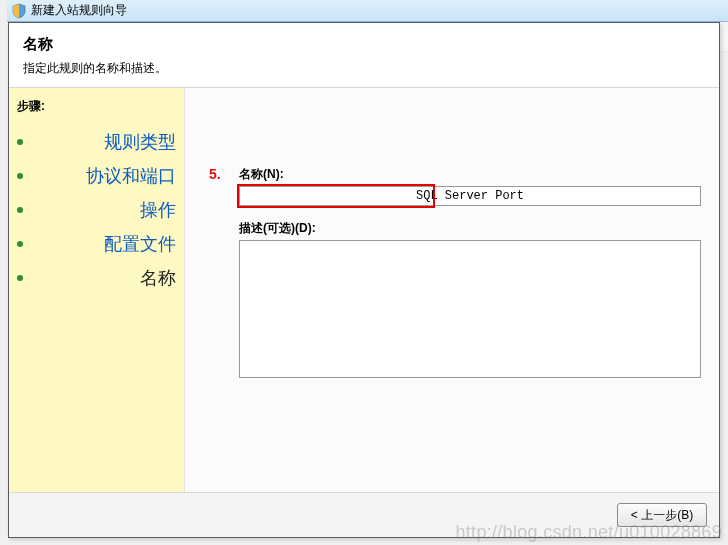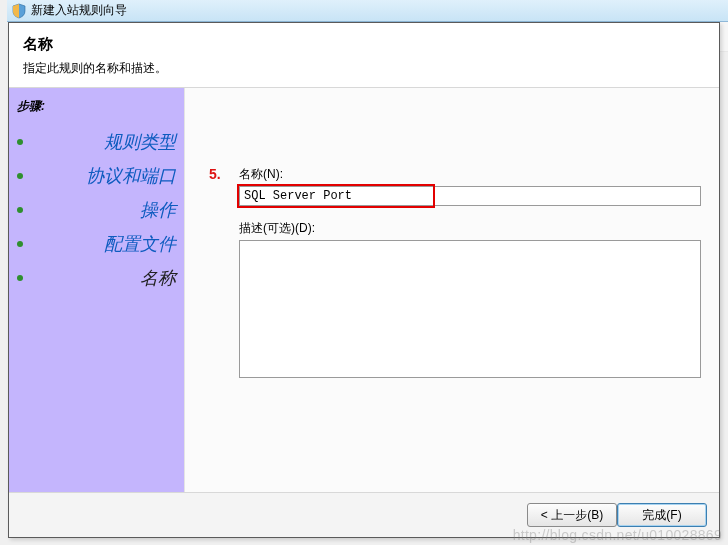--- a/index.html
+++ b/index.html
@@ -61,24 +61,23 @@
     font-size: 12px;
     color: #000;
   }
   .body {
     flex: 1;
     display: flex;
     min-height: 0;
   }
   .sidebar {
     width: 196px;
-    background: #c4b5fd;
+    background: #fef9c3;
     border-right: 1px solid #e4e4e4;
     padding: 10px 6px;
-    font-style: italic;
   }
   .sidebar .steps-label {
     font-weight: bold;
     font-size: 12px;
     margin-bottom: 10px;
     padding-left: 2px;
   }
   .step-item {
     display: flex;
     align-items: center;
@@ -113,34 +112,36 @@
     font-size: 14px;
   }
   .form-group {
     margin-top: 60px;
     margin-left: 36px;
   }
   .form-label {
     font-size: 12px;
     margin-bottom: 3px;
     display: block;
+    font-weight: bold;
   }
   
   .name-row {
     position: relative;
     margin-bottom: 14px;
   }
   .name-row input {
     width: 462px;
     height: 20px;
     border: 1px solid #9a9a9a;
     padding: 1px 4px;
     font-family: "Courier New", monospace;
     font-size: 12px;
     background: #fff;
+    text-align: center;
   }
   .red-box {
     position: absolute;
     left: -2px; top: -2px;
     width: 198px; height: 24px;
     border: 2px solid #e30000;
     pointer-events: none;
   }
   .desc-area {
     width: 462px;
@@ -171,21 +172,21 @@
   }
   .btn.default {
     border: 1px solid #3c7fb1;
     box-shadow: 0 0 0 1px #a7d3f0 inset;
   }
 
   .watermark {
     position: absolute;
     right: 6px;
     bottom: 2px;
-    font-size: 14px;
+    font-size: 18px;
     color: rgba(120,120,120,0.35);
     font-family: Arial, sans-serif;
     pointer-events: none;
     letter-spacing: 0.3px;
   }
 </style>
 </head>
 <body>
 
 <div class="bgwin">
@@ -245,18 +246,17 @@
 
         <label class="form-label">描述(可选)(D):</label>
         <textarea class="desc-area" value="" style=""></textarea>
       </div>
     </div>
 
   </div>
 
   <div class="footer">
     <button class="btn">&lt; 上一步(B)</button>
-    <button class="btn default">完成(F)</button>
   </div>
 
 </div>
 
 <div class="watermark">http://blog.csdn.net/u010028869</div>
 
 </body></html>

